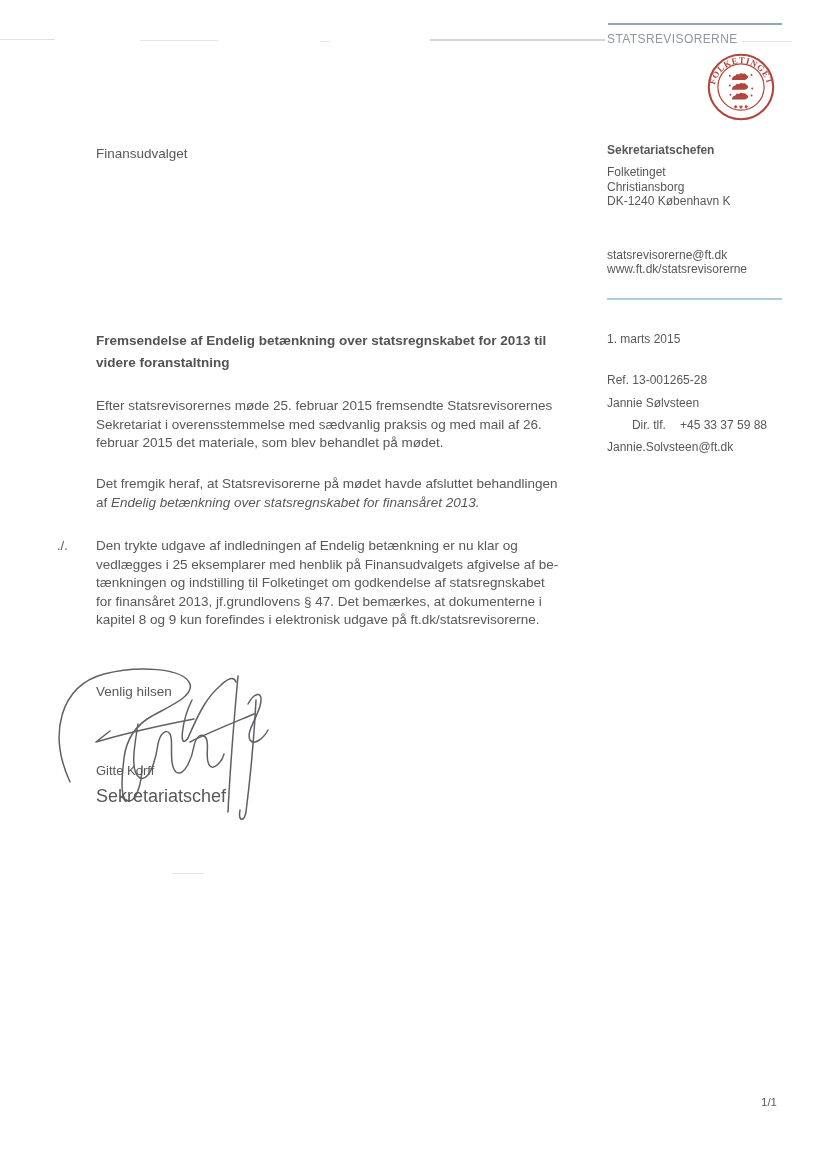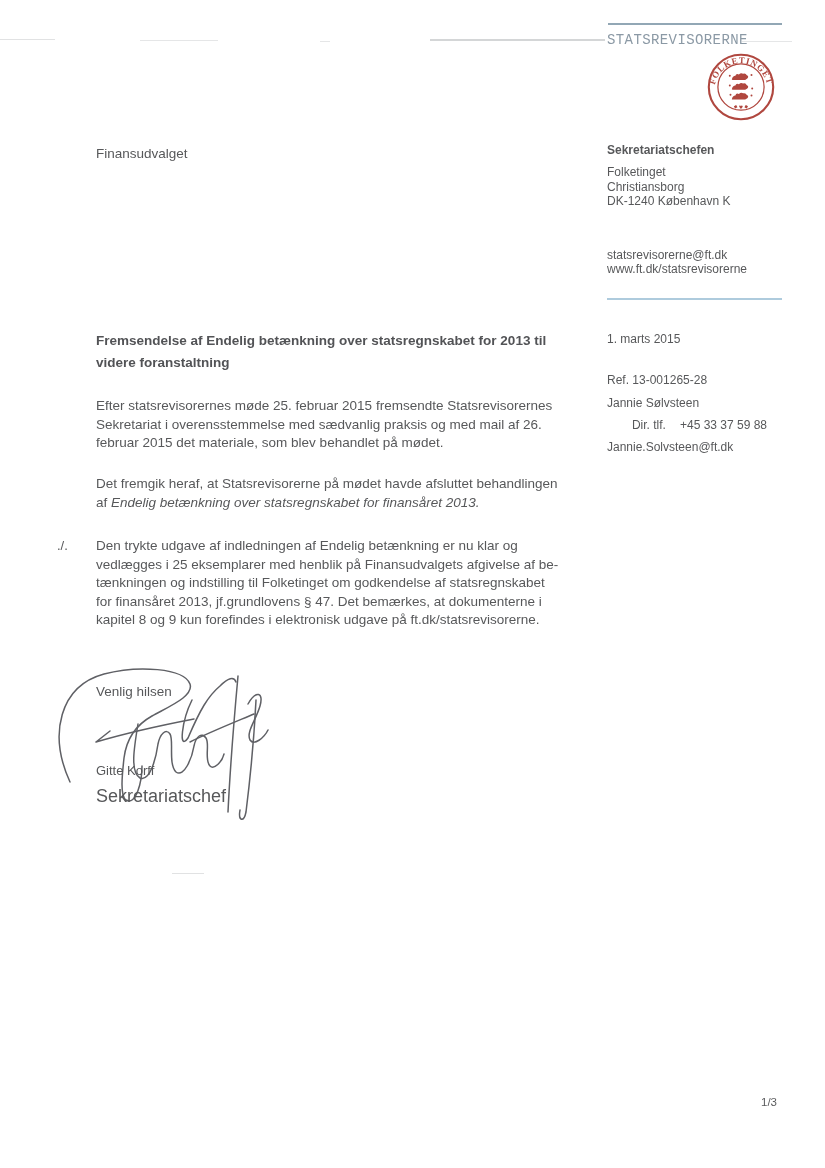--- a/index.html
+++ b/index.html
@@ -19,21 +19,21 @@
     overflow:hidden;margin:0 auto;
   }
   .abs{position:absolute;}
   .pre{white-space:pre-line;}
 
   
   .scratch{position:absolute;height:1px;background:#a9adb0;}
 
   
   .org-line{left:608px;top:23px;width:174px;height:2px;background:var(--header_line);opacity:.85;}
-  .org-name{left:607px;top:32px;font-size:14px;letter-spacing:.4px;color:var(--header_gray_blue);font-family:Liberation Mono, monospace;}
+  .org-name{left:607px;top:32px;font-size:12px;letter-spacing:.4px;color:var(--header_gray_blue);}
   .seal{left:706px;top:52px;width:70px;height:70px;}
   .seal .ring{fill:none;stroke:var(--seal_red);}
   .seal text{fill:var(--seal_red);}
   .seal .lion{fill:var(--seal_red);}
 
   
   .recipient{left:96px;top:146px;font-size:13.5px;}
   .main{left:96px;width:505px;font-size:13.5px;line-height:18.6px;}
   .subject{top:330px;font-weight:bold;line-height:22px;color:var(--title_text);}
   .p1{top:397px;}
@@ -160,15 +160,15 @@
     <path d="M 150 40 C 140 60, 136 92, 146 78 C 158 50, 166 36, 178 26 C 186 18, 192 16, 194 22"></path>
     <path d="M 196 16 C 192 60, 188 110, 186 152"></path>
     <path d="M 148 82 C 168 72, 198 60, 212 54"></path>
     <path d="M 214 40 C 212 80, 208 120, 204 152 C 202 162, 196 162, 198 150"></path>
     <path d="M 206 44 C 214 30, 222 32, 218 46 C 214 60, 204 72, 208 80 C 212 86, 222 78, 226 70"></path>
   </svg>
 
   <div class="abs signer-name">Gitte Korff</div>
   <div class="abs signer-title">Sekretariatschef</div>
 
-  <div class="abs footer-page">1/3</div>
+  <div class="abs footer-page">1/1</div>
 
 </div>
 
 </body></html>

